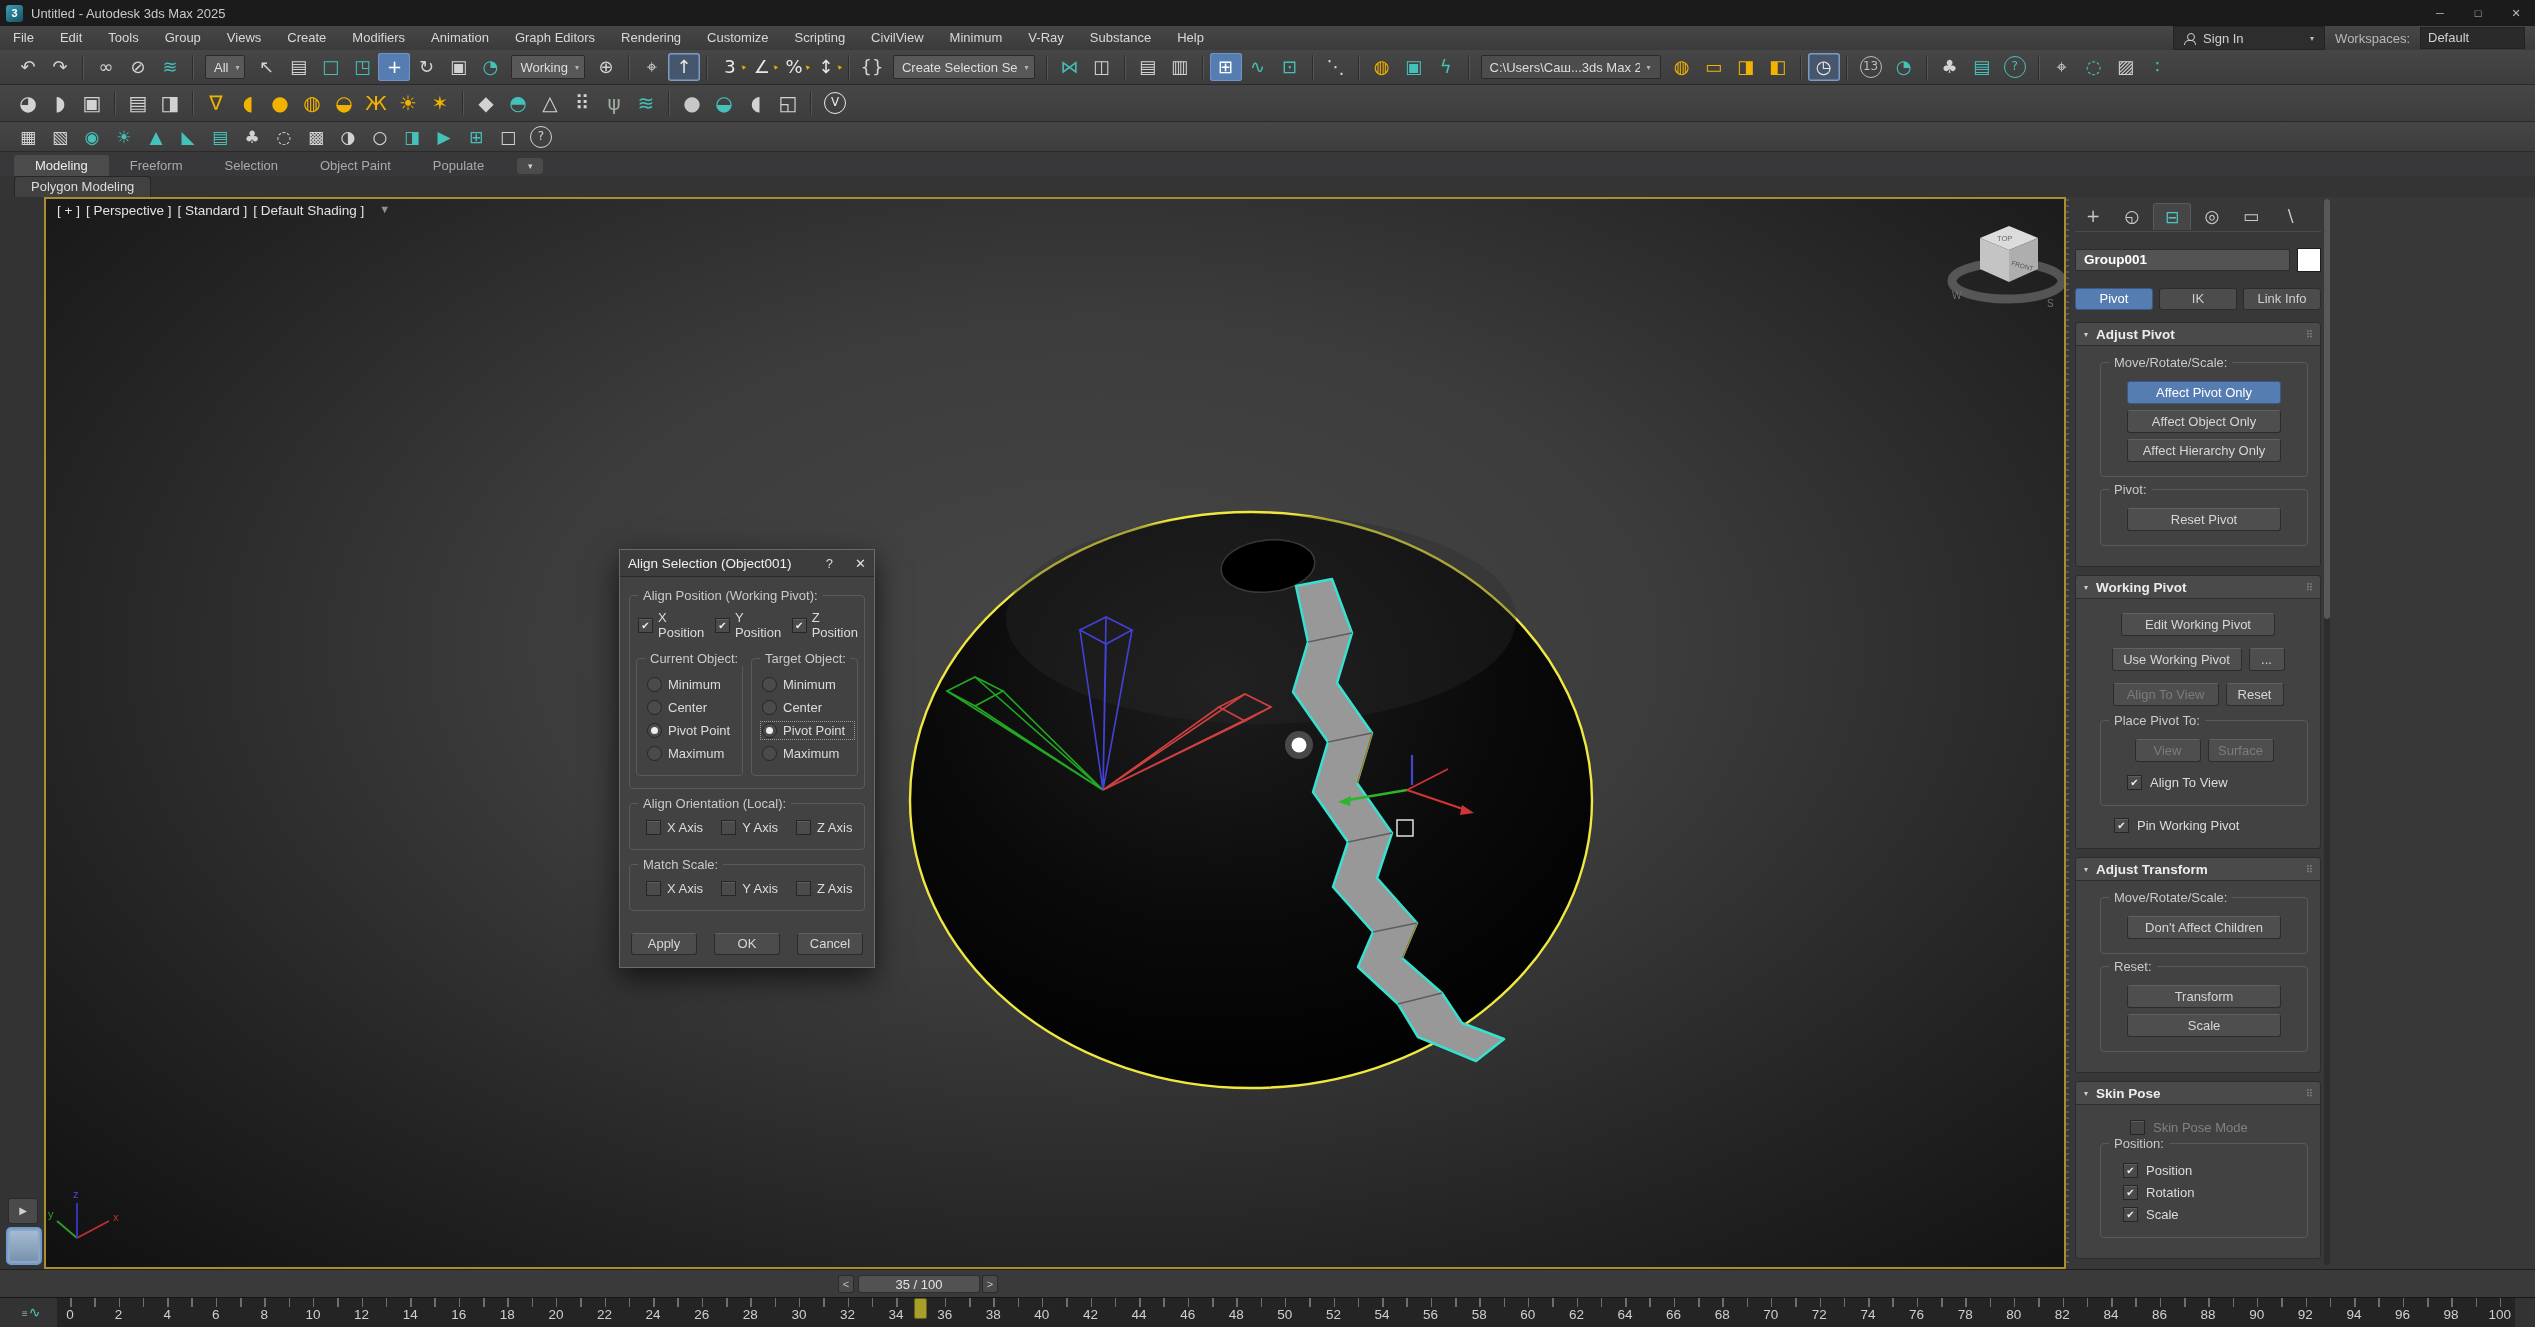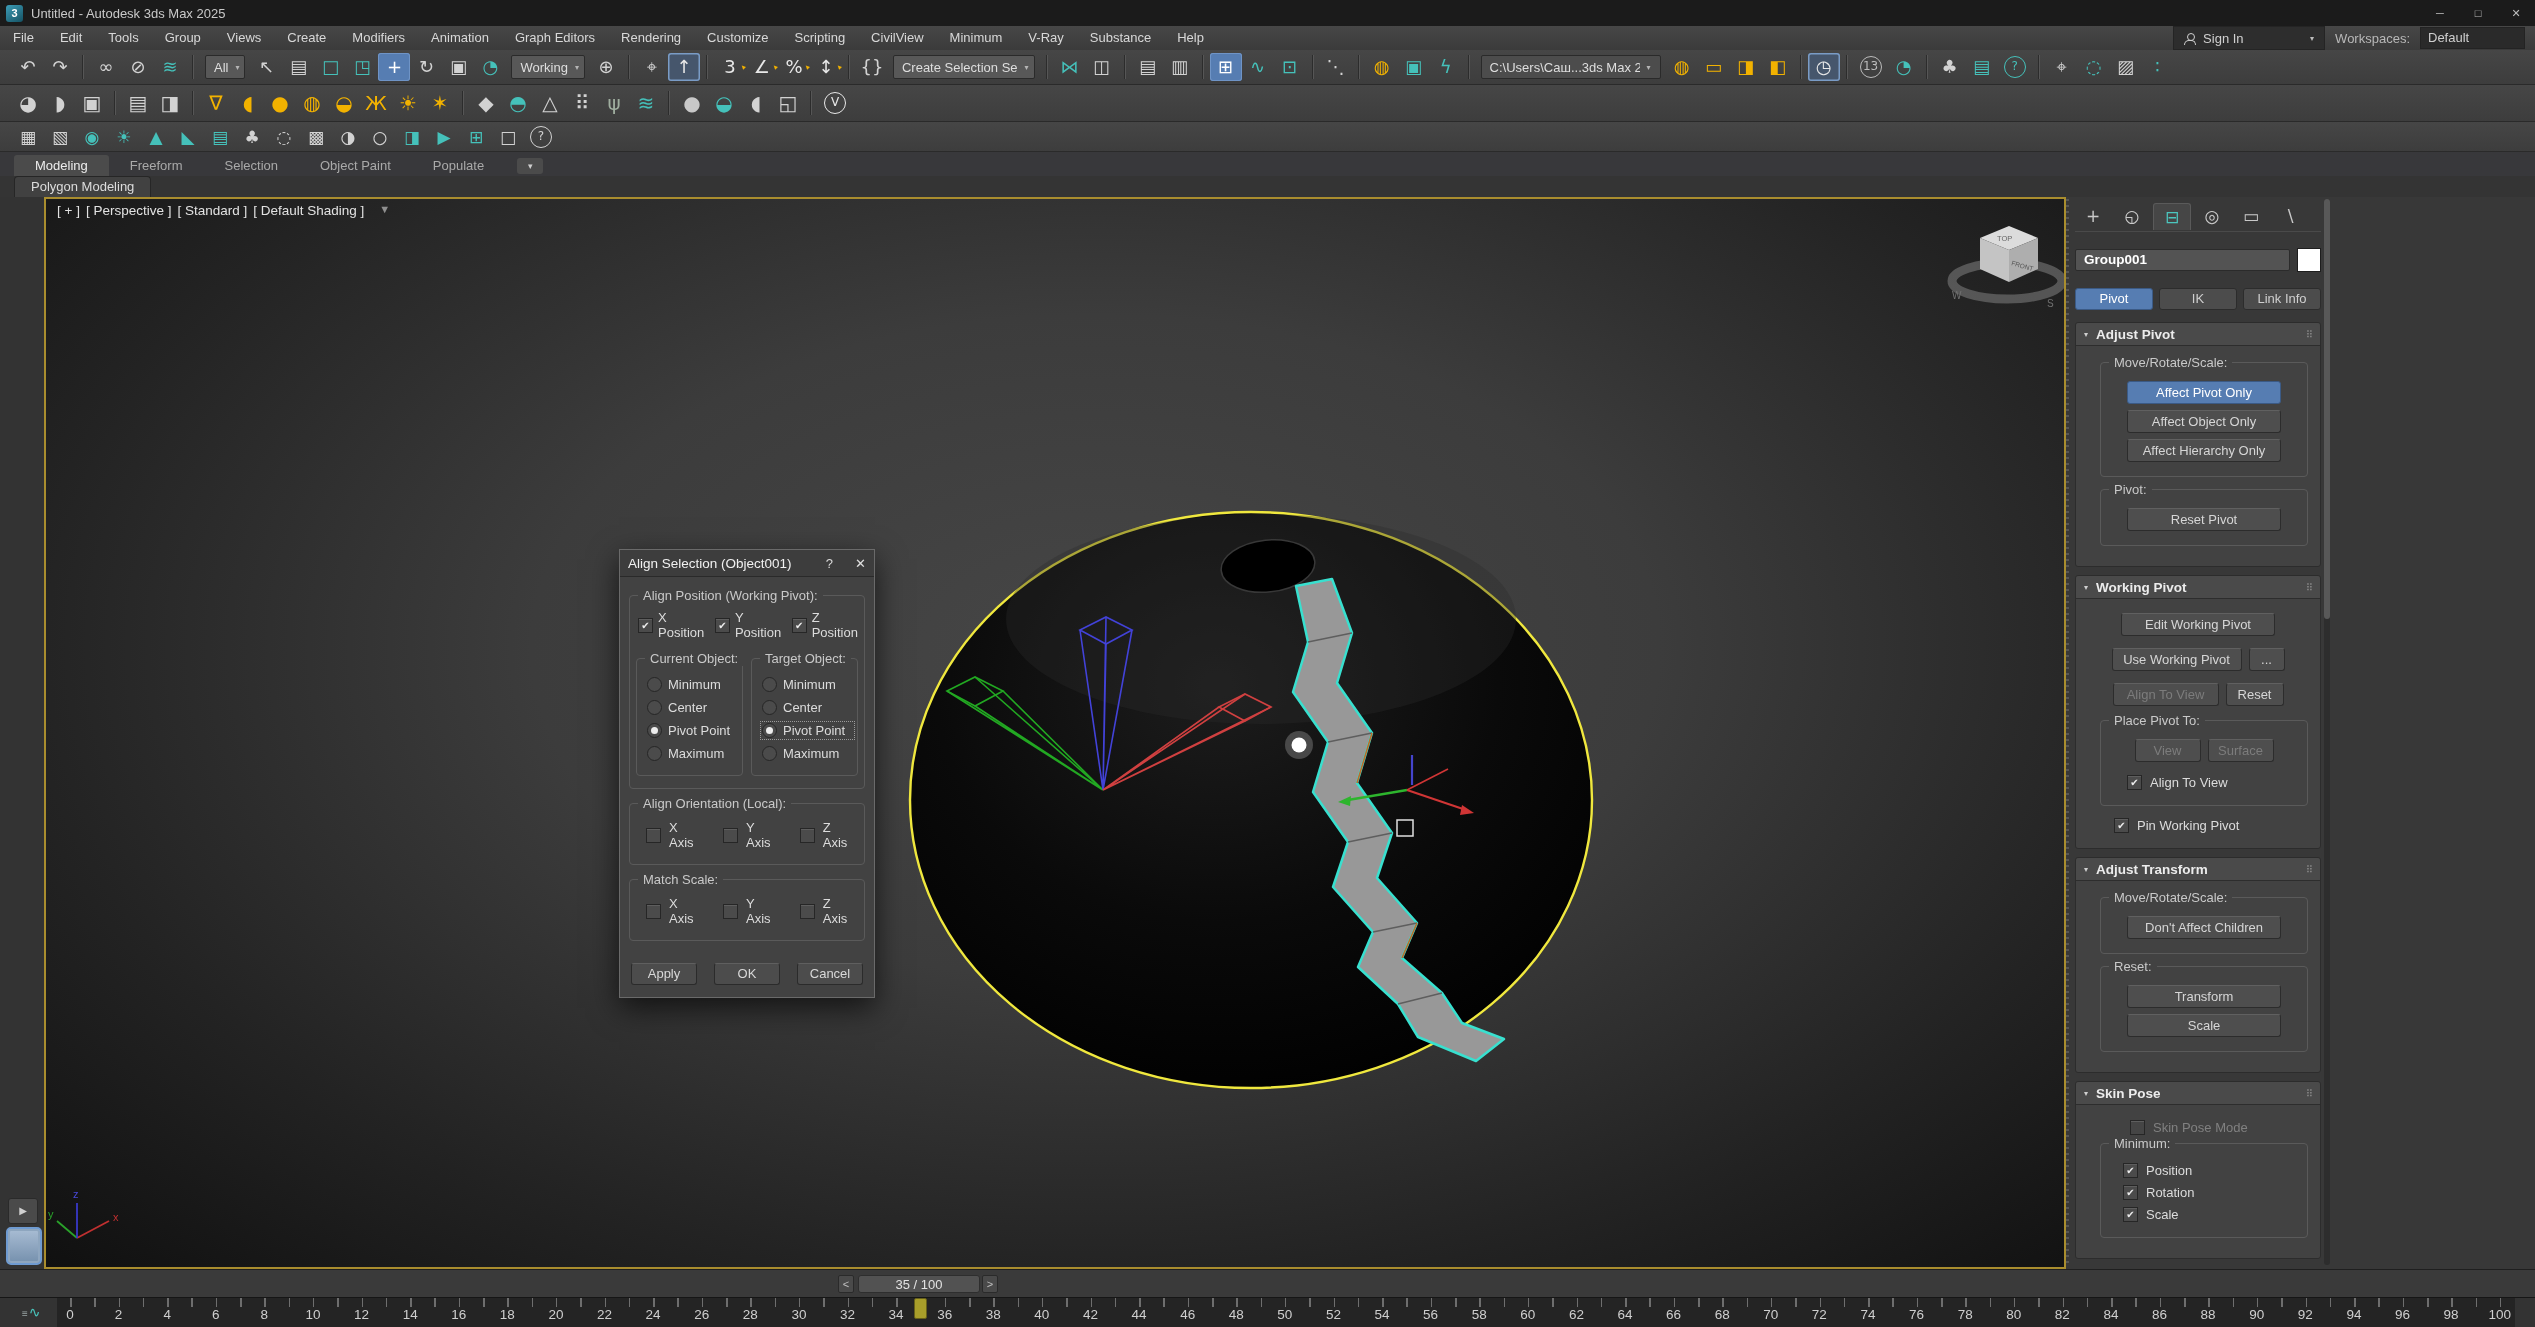--- a/index.html
+++ b/index.html
@@ -126,21 +126,21 @@
   .dlg .grp-label{background:#424242;}
   .poschecks{display:flex;gap:10px;margin:2px 0 10px 2px;}
   .poschecks .chkrow{margin:0;gap:5px;}
   .objcols{display:flex;gap:8px;}
   .subgrp{flex:1;margin:8px 0 4px !important;padding:10px 4px 6px !important;}
   .radiorow{display:flex;align-items:center;gap:6px;margin:8px 0 8px 6px;font-size:13px;color:#dcdcdc;}
   .radio{width:13px;height:13px;border-radius:50%;background:#4b4b4b;border:1px solid #262626;position:relative;flex:0 0 auto;}
   .radio.sel::after{content:"";position:absolute;inset:3px;border-radius:50%;background:#ededed;}
   .radiorow.focus{outline:1px dotted #9a9a9a;outline-offset:1px;}
   .axischecks{display:flex;gap:18px;margin:4px 0 6px 10px;}
-  .axischecks .chkrow{margin:0;align-items:center;}
+  .axischecks .chkrow{margin:0;gap:6px;align-items:center;}
   .dbtns{display:flex;justify-content:space-between;padding:8px 2px 2px;}
   .dbtn{width:64px;height:20px;line-height:19px;text-align:center;background:#4c4c4c;border:1px solid #2b2b2b;
         border-top-color:#5f5f5f;border-radius:3px;color:#d8d8d8;font-size:13px;}
   
   .navrow{position:absolute;left:0;top:1269px;width:2535px;height:28px;background:#3a3a3a;border-top:1px solid #1f1f1f;}
   .navbtn{position:absolute;top:5px;width:16px;height:18px;background:#4a4a4a;border:1px solid #2a2a2a;border-radius:2px;
           text-align:center;line-height:17px;font-size:11px;color:#c0c0c0;box-sizing:border-box;}
   .framefield{position:absolute;left:858px;top:5px;width:122px;height:18px;background:#525252;border:1px solid #2e2e2e;
               border-radius:3px;text-align:center;line-height:18px;color:#e2e2e2;font-size:13px;box-sizing:border-box;}
   .rulerrow{position:absolute;left:0;top:1297px;width:2535px;height:30px;background:#333;border-top:1px solid #161616;}
@@ -534,21 +534,21 @@
           <span class="rarrow">▾</span>
           <span class="rtitle">Skin Pose</span>
           <span class="rgrip">⠿</span>
         </div>
         <div class="rbody">
           <div class="chkrow dis" style="margin-left:50px">
             <span class="chk un">✔</span>
             <span>Skin Pose Mode</span>
           </div>
           <div class="grp">
-            <span class="grp-label">Minimum:</span>
+            <span class="grp-label">Position:</span>
             <div class="chkrow" style="margin-left:14px">
               <span class="chk">✔</span>
               <span>Position</span>
             </div>
             <div class="chkrow" style="margin-left:14px">
               <span class="chk">✔</span>
               <span>Rotation</span>
             </div>
             <div class="chkrow" style="margin-left:14px">
               <span class="chk">✔</span>

